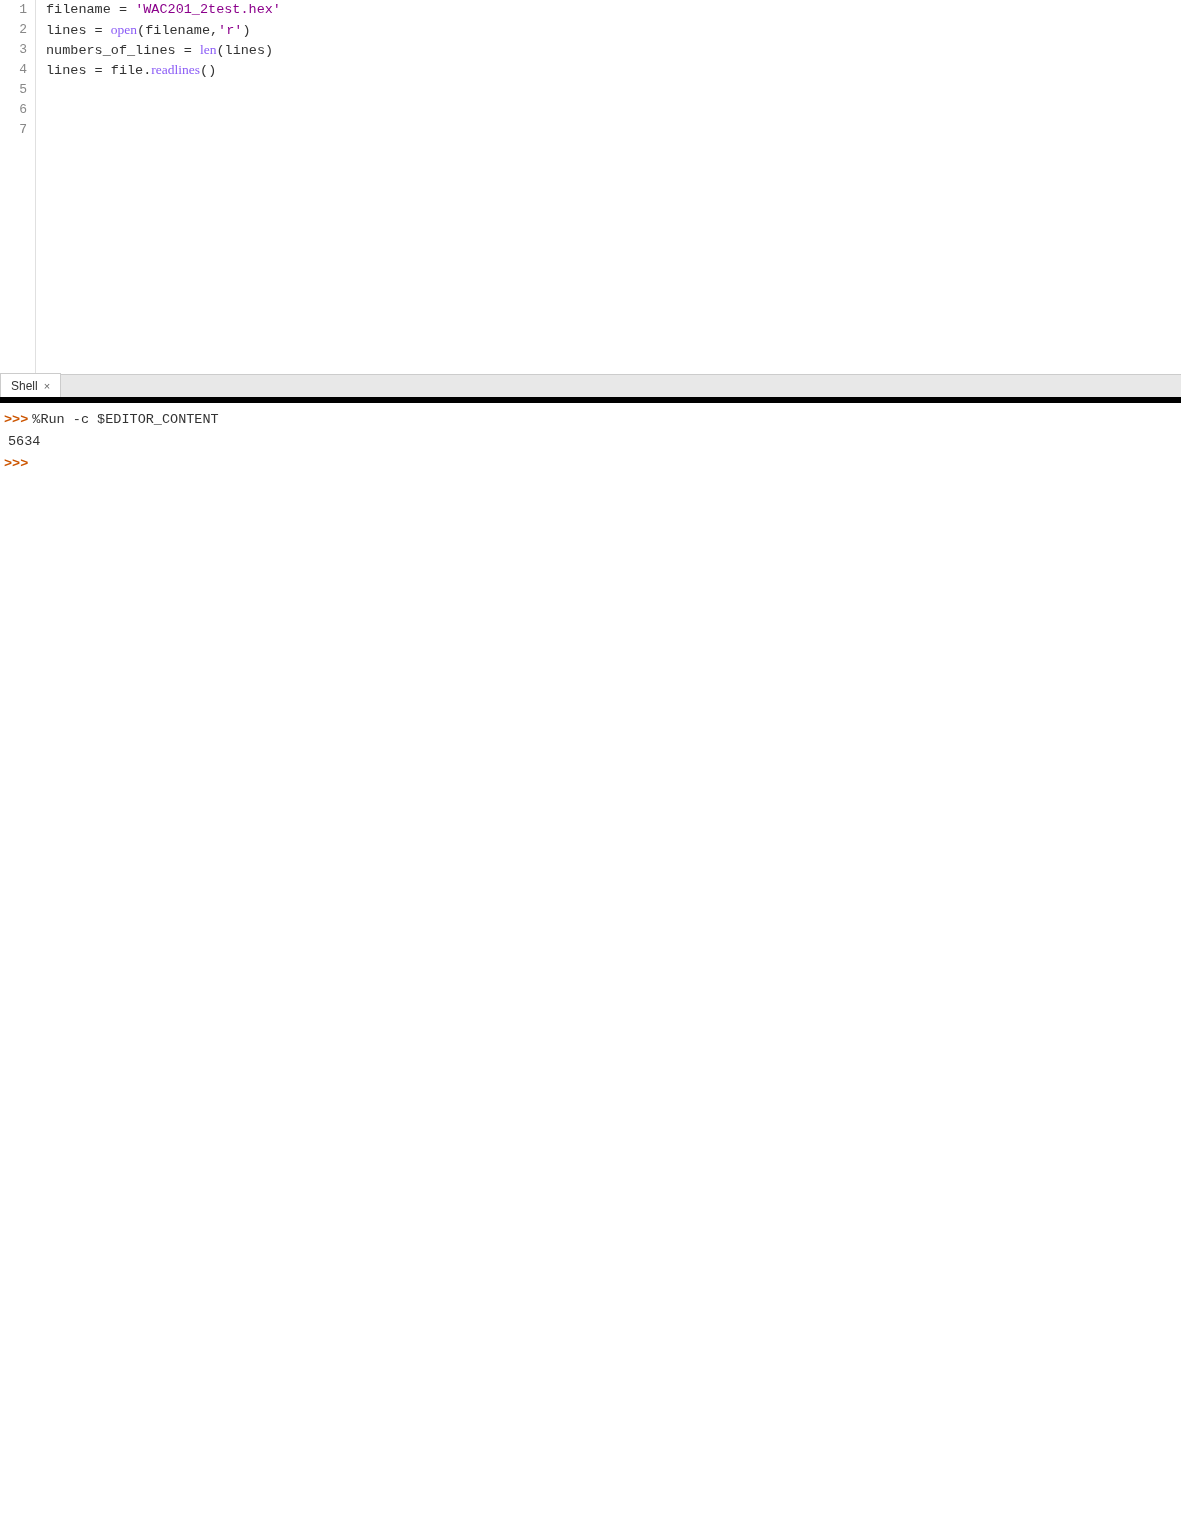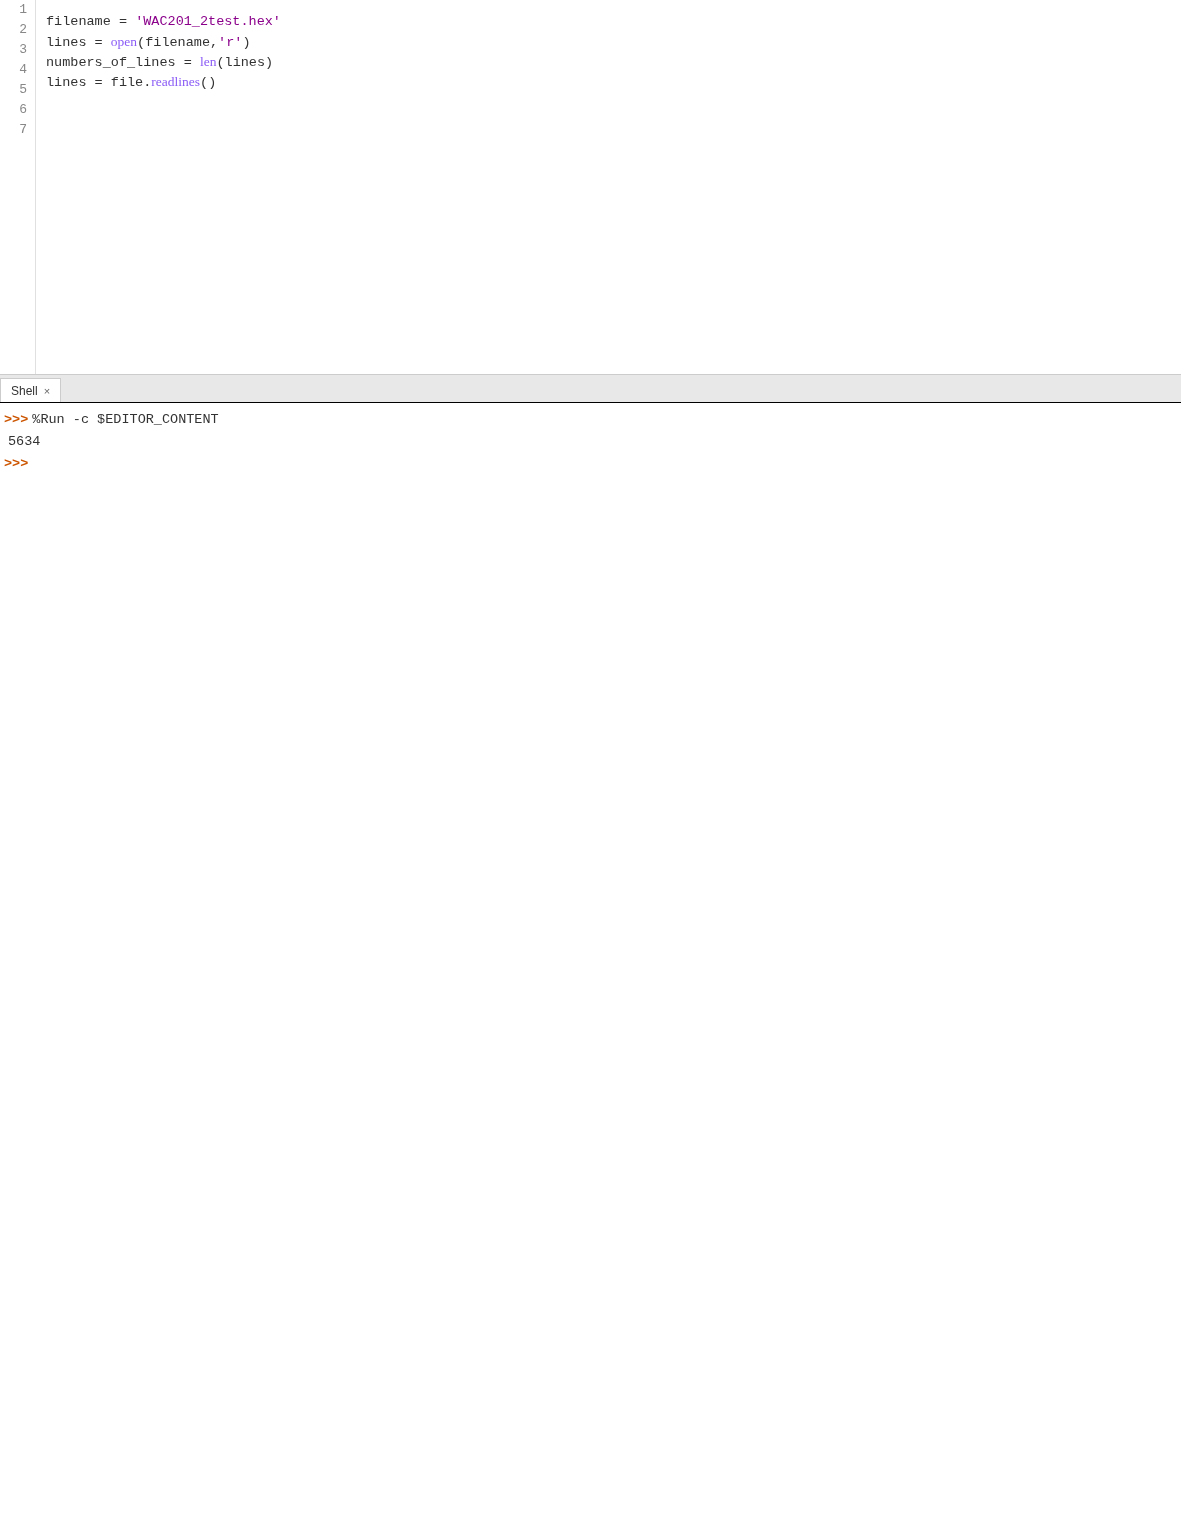--- a/index.html
+++ b/index.html
@@ -43,41 +43,40 @@
       line-height: 20px;
       color: #888888;
       font-size: 13px;
       font-family: 'Courier New', Courier, monospace;
     }
 
     #code-area {
       flex: 1;
       padding-left: 10px;
       padding-top: 0;
-      margin-top: 12px;
     }
 
     .code-line {
       height: 20px;
       line-height: 20px;
       font-family: 'Courier New', Courier, monospace;
       font-size: 13.5px;
       white-space: pre;
       color: #333333;
     }
 
     .kw-black { color: #333333; }
     .kw-magenta { color: #8b008b; }
     .kw-green { color: #8b5cf6; font-family: Liberation Serif, serif; }
 
     #shell-tab-bar {
       width: 100%;
       height: 28px;
       background: #e8e8e8;
-      border-bottom: 1px solid #000000;
+      border-bottom: 6px solid #000000;
       display: flex;
       align-items: flex-end;
       padding-left: 0;
     }
 
     .tab {
       display: flex;
       align-items: center;
       height: 24px;
       background: #ffffff;

